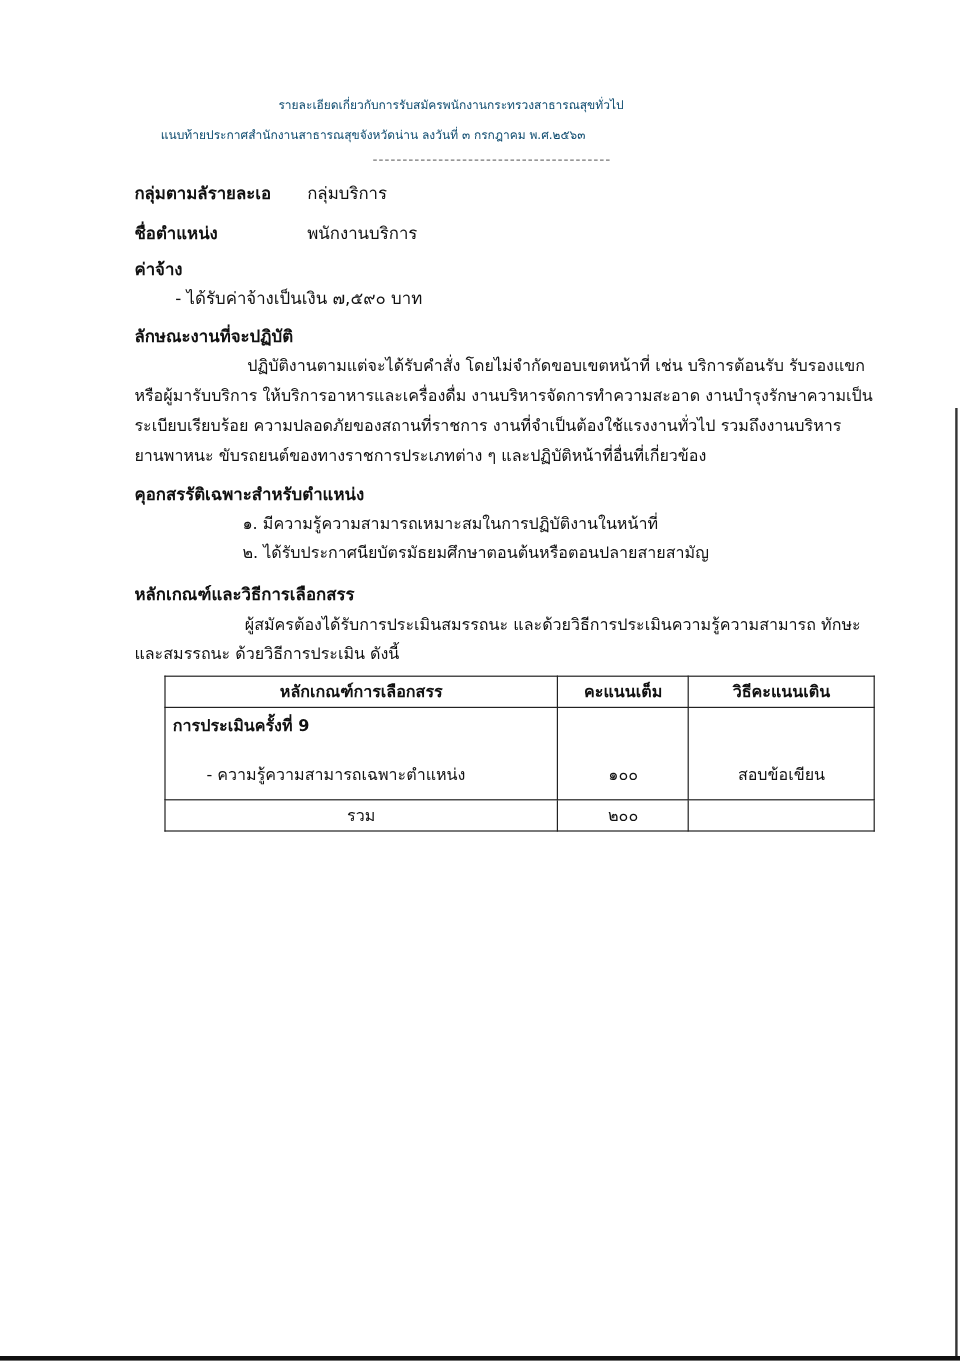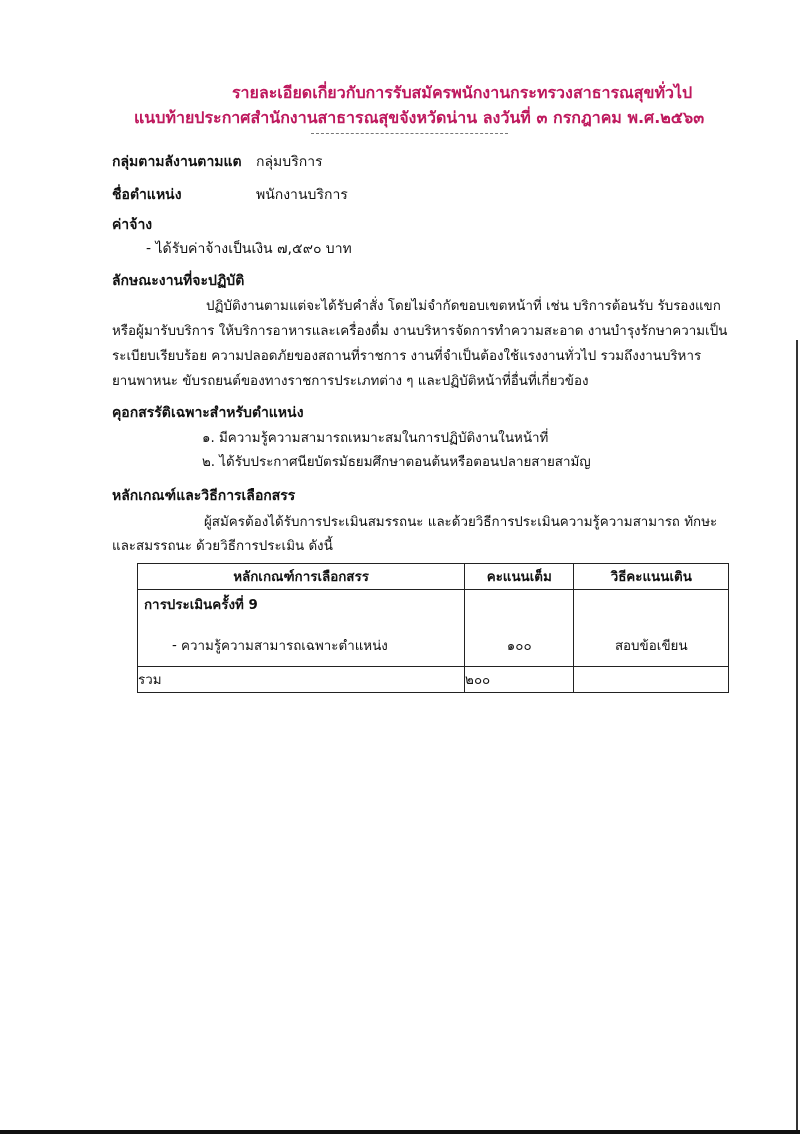--- a/index.html
+++ b/index.html
@@ -2,48 +2,48 @@
 <html><head>
   <meta charset="utf-8">
   <style>
     html, body { margin:0; padding:0; }
     body {
       width:800px; height:1134px; position:relative; overflow:hidden;
       background:#ffffff; color:#111;
       font-family:"DejaVu Sans", "Liberation Sans", sans-serif;
     }
     .abs { position:absolute; white-space:nowrap; }
-    .title { font-weight:bold; font-size:16px; color:#be185d; }
+    .title { font-weight:normal; font-size:10px; color:#0c4a6e; }
     .rule { position:absolute; left:311px; width:197px; top:133px; border-top:1px dashed #777; }
     .label { font-weight:bold; font-size:14px; }
     .val { font-size:14px; }
     .body { font-size:13.4px; line-height:25px; }
     .scan-right { position:absolute; right:2px; top:340px; width:2px; height:792px; background:#111; opacity:.85; }
     .scan-bottom { position:absolute; left:0; bottom:0; width:800px; height:4px; background:#111; }
     table.crit {
       position:absolute; left:137px; top:563px; width:592px;
       border-collapse:collapse; font-size:13.4px;
     }
     table.crit td, table.crit th { border:1.2px solid #222; padding:0 6px; }
     table.crit th { font-weight:bold; height:25px; text-align:center; }
     table.crit td.c { text-align:center; vertical-align:bottom; padding-bottom:10px; }
     table.crit .round-title { font-weight:bold; display:block; margin-top:4px; }
     table.crit .round-item { display:block; padding-left:28px; margin-top:20px; margin-bottom:10px; }
-    table.crit tr.total td { height:25px; padding:0; vertical-align:middle; }
+    table.crit tr.total td { height:25px; text-align:center; padding:0; vertical-align:middle; }
   </style>
 </head>
 <body>
 
 <div>
 
   <div class="abs title" style="left:232px; top:80px;">รายละเอียดเกี่ยวกับการรับสมัครพนักงานกระทรวงสาธารณสุขทั่วไป</div>
   <div class="abs title" style="left:134px; top:105px;">แนบท้ายประกาศสำนักงานสาธารณสุขจังหวัดน่าน  ลงวันที่   ๓  กรกฎาคม พ.ศ.๒๕๖๓</div>
   <div class="rule"></div>
 
-  <div class="abs label" style="left:112px; top:150px;">กลุ่มตามลังานตามแต</div>
+  <div class="abs label" style="left:112px; top:150px;">กลุ่มตามลัรายละเอ</div>
   <div class="abs val" style="left:256px; top:150px;">กลุ่มบริการ</div>
 
   <div class="abs label" style="left:112px; top:183px;">ชื่อตำแหน่ง</div>
   <div class="abs val" style="left:256px; top:183px;">พนักงานบริการ</div>
 
   <div class="abs label" style="left:112px; top:213px;font-family:Liberation Mono, monospace;">ค่าจ้าง</div>
   <div class="abs val" style="left:146px; top:237px;">- ได้รับค่าจ้างเป็นเงิน ๗,๕๙๐ บาท</div>
 
   <div class="abs label" style="left:112px; top:269px;">ลักษณะงานที่จะปฏิบัติ</div>
   <div class="abs body" style="left:206px; top:293px;">ปฏิบัติงานตามแต่จะได้รับคำสั่ง โดยไม่จำกัดขอบเขตหน้าที่ เช่น บริการต้อนรับ รับรองแขก</div>

